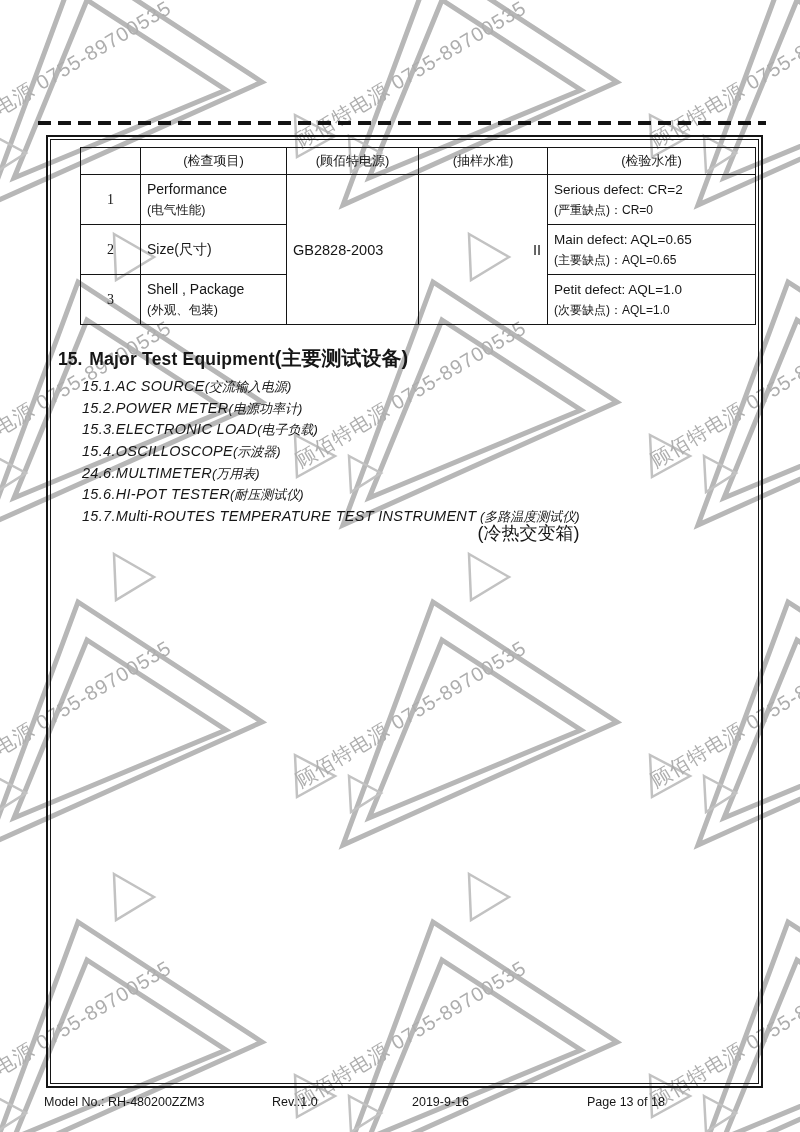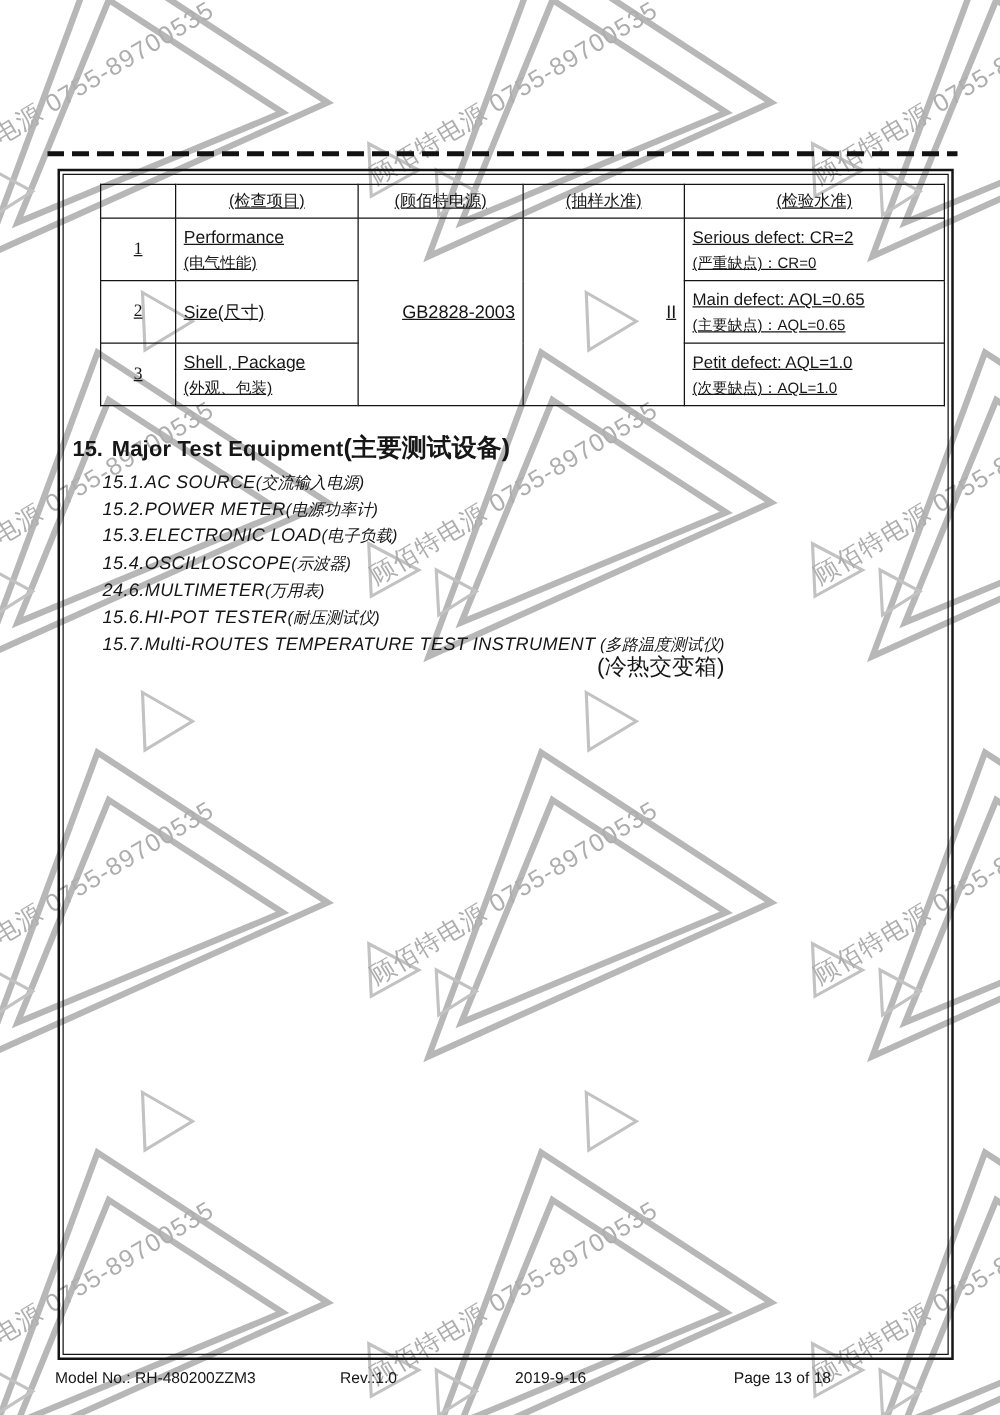--- a/index.html
+++ b/index.html
@@ -33,25 +33,24 @@
   
   table.inspection{
     position:absolute;left:80px;top:147px;width:650px;z-index:3;
     border-collapse:collapse;table-layout:fixed;
   }
   table.inspection td{
     border:1.5px solid #141414;
     padding:2px 6px;
     vertical-align:middle;
     background:transparent;
-    text-decoration:underline;
   }
   td.c-no{width:55px;text-align:center;font-family:"Liberation Serif","DejaVu Serif",serif;font-size:14px;}
   td.c-item{width:141px;}
-  td.c-std{width:127px;text-align:right;font-size:14.5px;}
+  td.c-std{width:127px;text-align:left;font-size:14.5px;}
   td.c-samp{width:124px;text-align:right;font-size:14.5px;}
   td.c-lvl{width:203px;}
   tr.hdr td{height:22px;text-align:center;font-size:13px;padding:2px 2px;}
   tr.body-row td{height:45px;}
   .en-line{font-size:14px;line-height:21px;display:block;}
   .cn-line{font-size:12.5px;line-height:20px;display:block;}
   td.c-lvl .en-line{font-size:13.5px;}
   td.c-lvl .cn-line{font-size:12px;}
 
   

